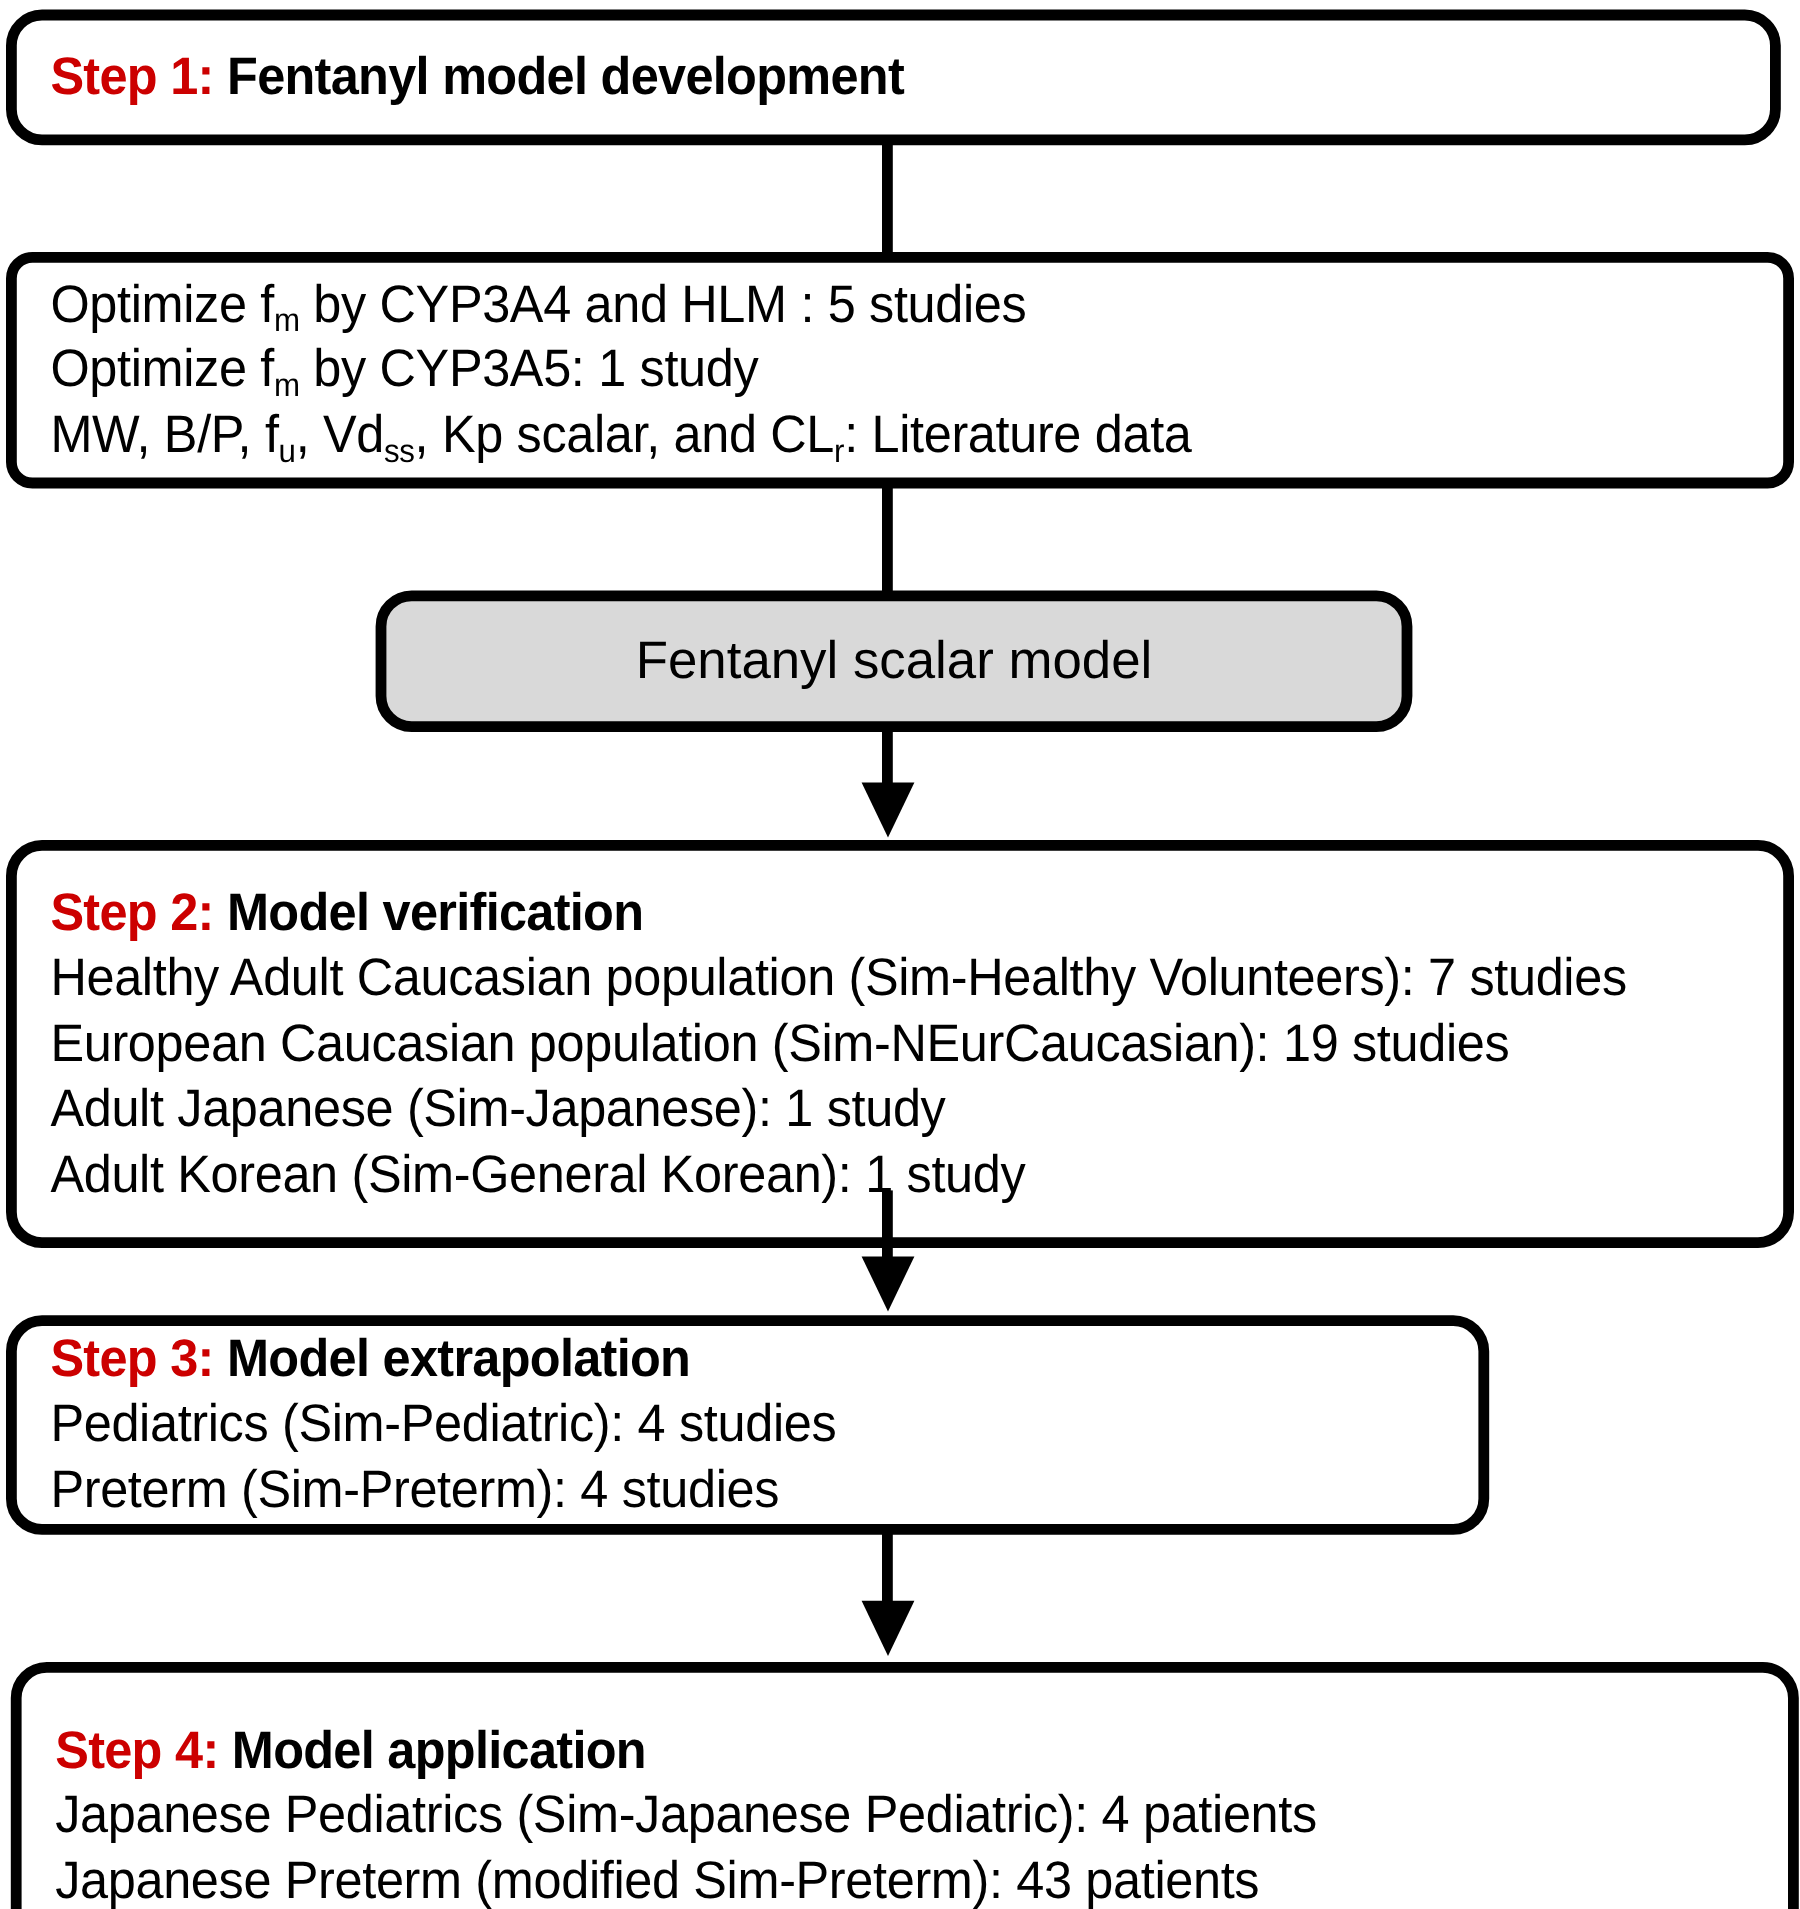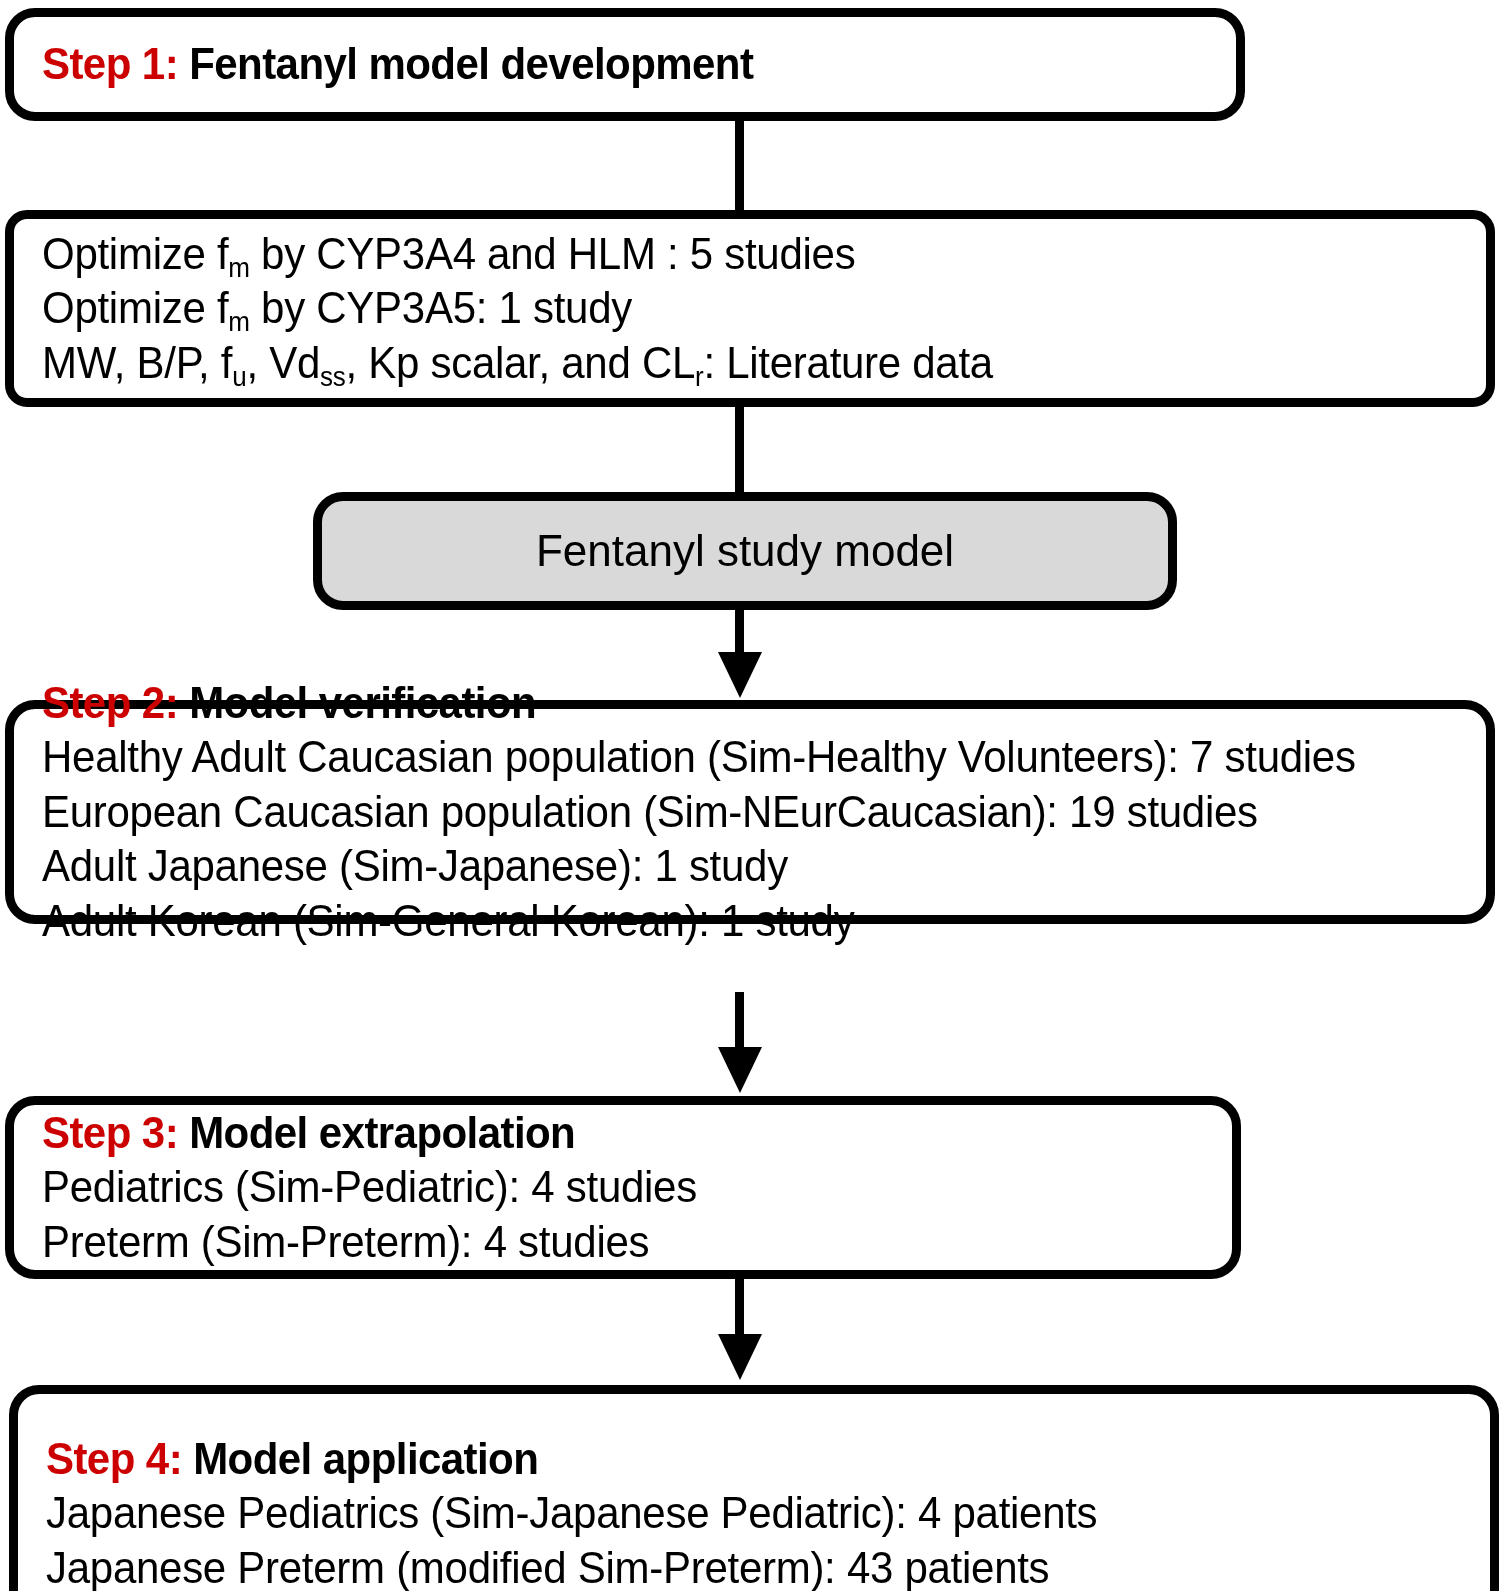--- a/index.html
+++ b/index.html
@@ -85,28 +85,28 @@
   .arrowhead {
     position: absolute;
     width: 0;
     height: 0;
     border-left: 22px solid transparent;
     border-right: 22px solid transparent;
     border-top: 46px solid #000000;
   }
 
   
-  #box-step1       { left: 5px;   top: 8px;    width: 1240px; height: 113px; }
+  #box-step1       { left: 5px;   top: 8px;    width: 1479px; height: 113px; }
   #conn-1          { left: 735px; top: 118px;  height: 96px; }
   #box-params      { left: 5px;   top: 210px;  width: 1490px; height: 197px; border-radius: 22px; }
   #conn-2          { left: 735px; top: 403px;  height: 93px; }
   #box-final       { left: 313px; top: 492px;  width: 864px; height: 118px; }
   #conn-3          { left: 735px; top: 606px;  height: 52px; }
   #arrow-3         { left: 718px; top: 652px; }
-  #box-step2       { left: 5px;   top: 700px;  width: 1490px; height: 224px; }
+  #box-step2       { left: 5px;   top: 700px;  width: 1490px; height: 340px; }
   #conn-4          { left: 735px; top: 992px;  height: 58px; }
   #arrow-4         { left: 718px; top: 1047px; }
   #box-step3       { left: 5px;   top: 1096px; width: 1236px; height: 183px; }
   #conn-5          { left: 735px; top: 1275px; height: 62px; }
   #arrow-5         { left: 718px; top: 1334px; }
   #box-step4       { left: 9px;   top: 1385px; width: 1490px; height: 257px; }
 </style>
 </head>
 <body>
 
@@ -133,21 +133,21 @@
       <div class="line">
         <span>MW,  B/P,  f</span><sub>u</sub><span>,  Vd</span><sub>ss</sub><span>,  Kp scalar, and CL</span><sub>r</sub><span>: Literature data</span>
       </div>
     </div>
   </div>
 
   <div class="conn" id="conn-2"></div>
 
   <div class="box gray" id="box-final">
     <div class="lines">
-      <div class="line centered">Fentanyl study model</div>
+      <div class="line centered">Fentanyl scalar model</div>
     </div>
   </div>
 
   <div class="conn" id="conn-3"></div>
   <div class="arrowhead" id="arrow-3"></div>
 
   <div class="box" id="box-step2">
     <div class="lines">
       <div class="line heading">
         <span class="step-tag">Step 2:</span><span>&nbsp;</span><span class="hd-rest">Model verification</span>

